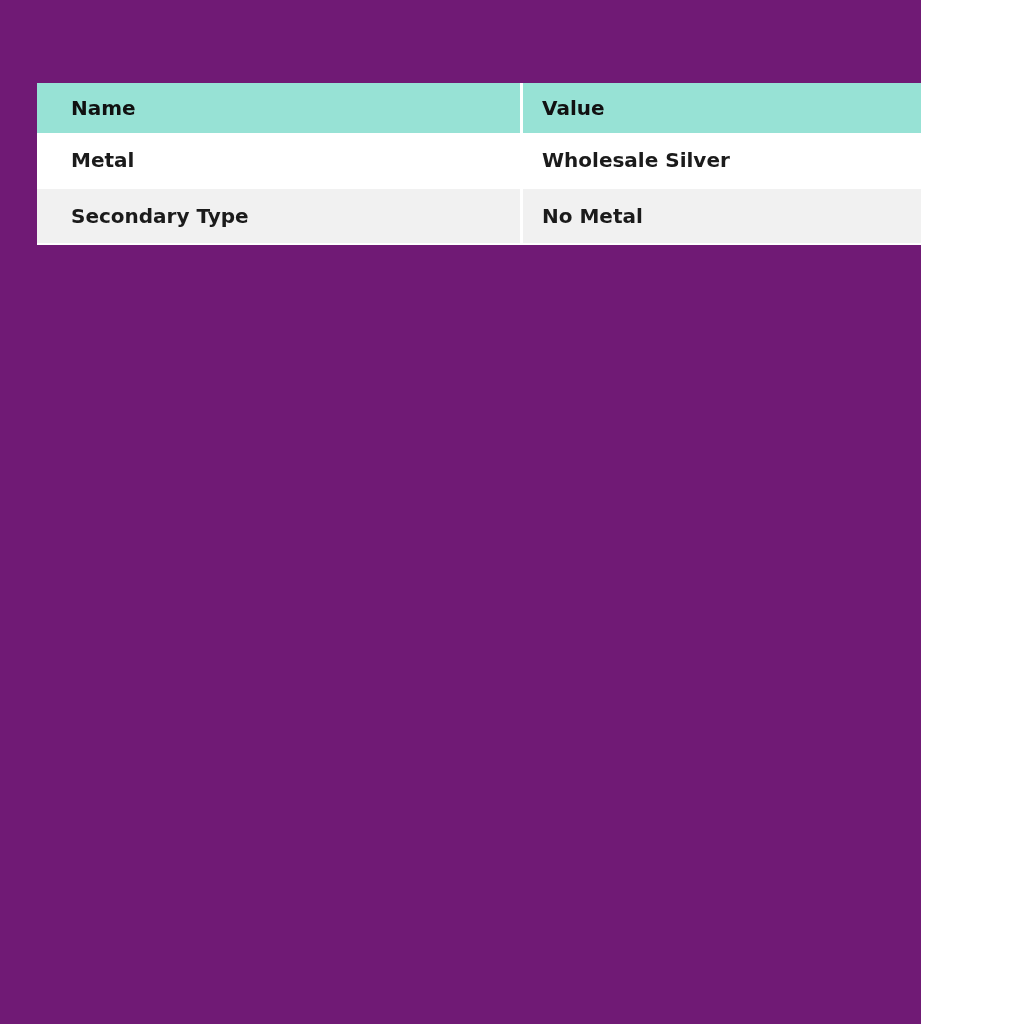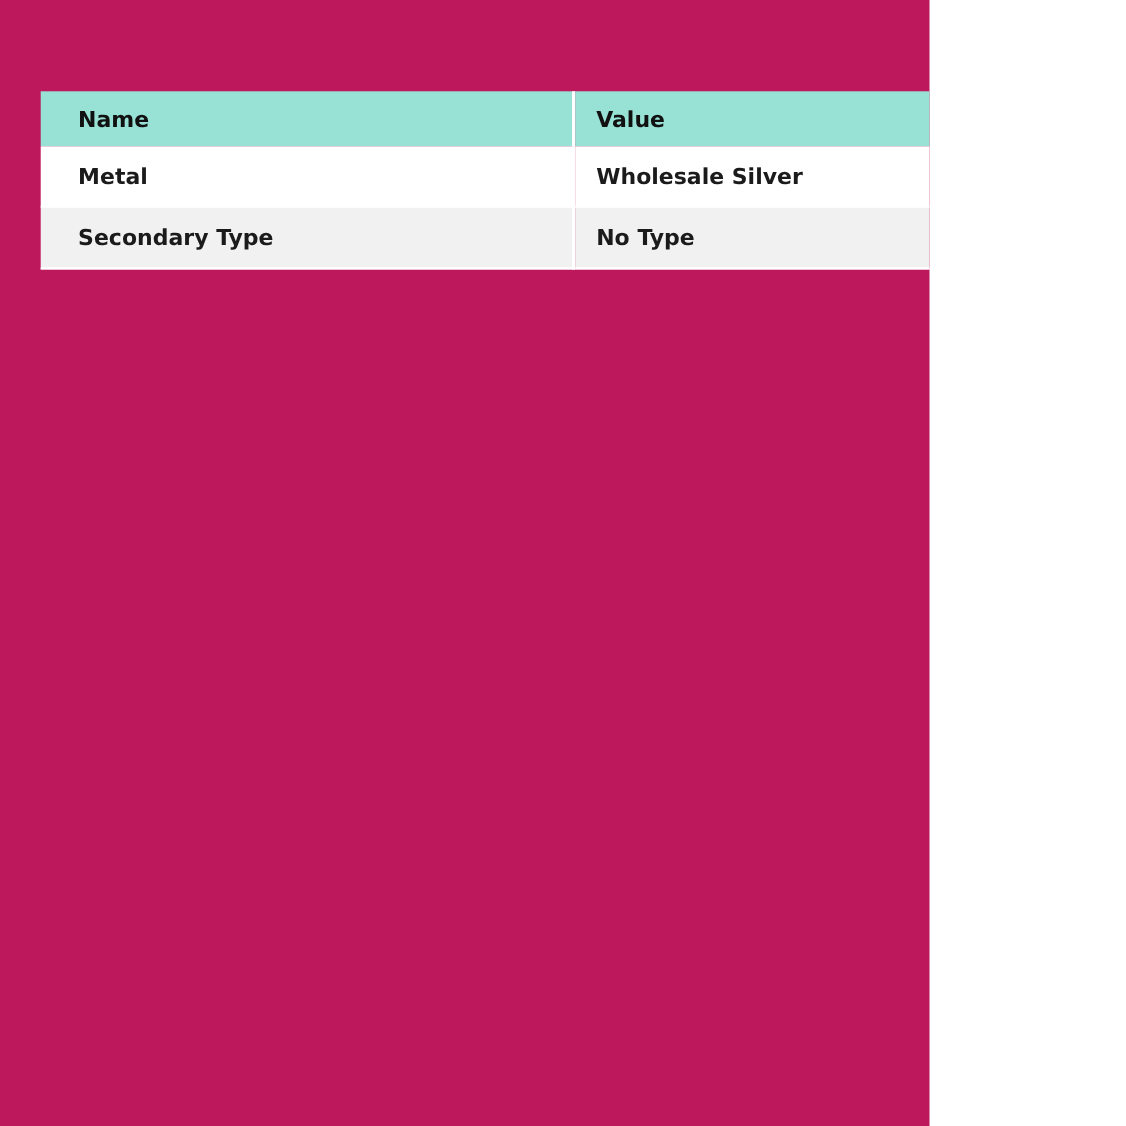--- a/index.html
+++ b/index.html
@@ -10,23 +10,23 @@
     height: 1024px;
     font-family: "DejaVu Sans", "Liberation Sans", sans-serif;
   }
   :root {
     --header-bg: #97e2d5;
     --row-alt-bg: #f1f1f1;
     --text-color: #1b1b1b;
   }
   .page {
     position: relative;
-    width: 845px;
+    width: 921px;
     height: 1024px;
-    background: #be185d;
+    background: #701a75;
     overflow: hidden;
   }
   table.spec-table {
     position: absolute;
     left: 37px;
     top: 83px;
     width: 964px;
     border-collapse: separate;
     border-spacing: 0;
     table-layout: fixed;
@@ -78,17 +78,17 @@
         <th class="col-value">Value</th>
       </tr>
     </thead>
     <tbody>
       <tr>
         <td class="col-name">Metal</td>
         <td class="col-value">Wholesale Silver</td>
       </tr>
       <tr>
         <td class="col-name">Secondary Type</td>
-        <td class="col-value">No Type</td>
+        <td class="col-value">No Metal</td>
       </tr>
     </tbody>
   </table>
 </div>
 
 </body></html>

